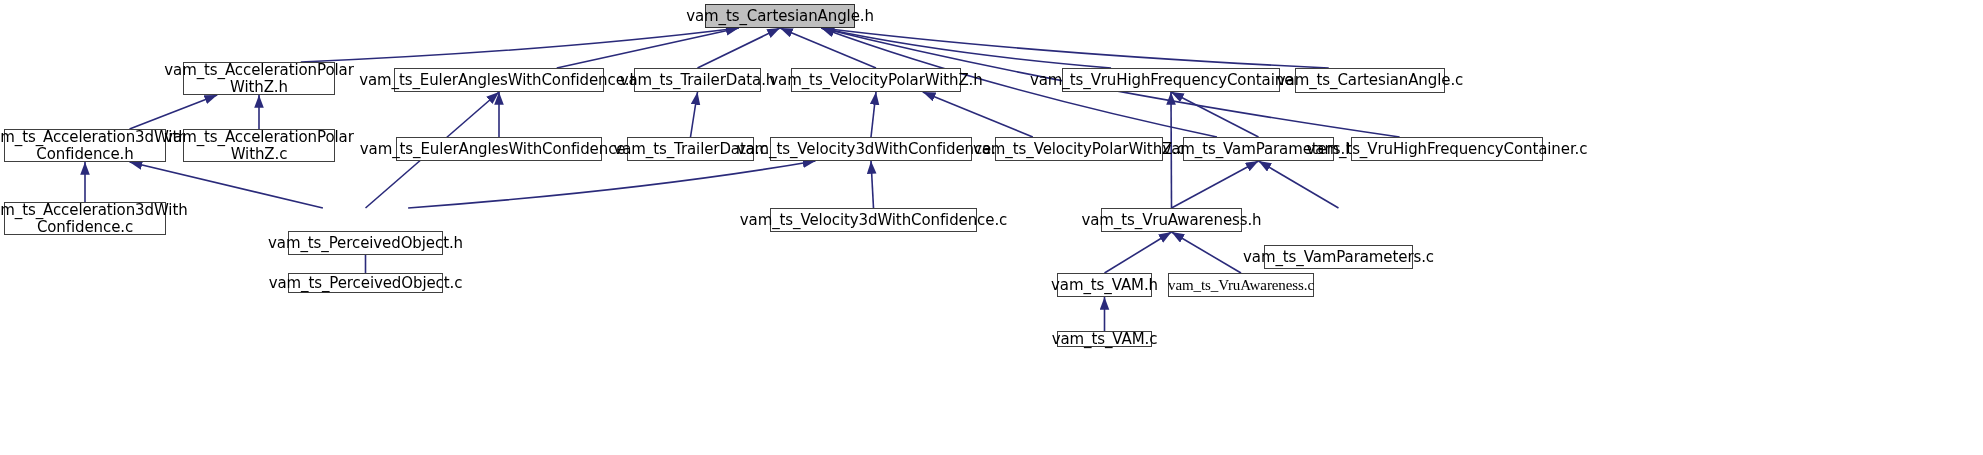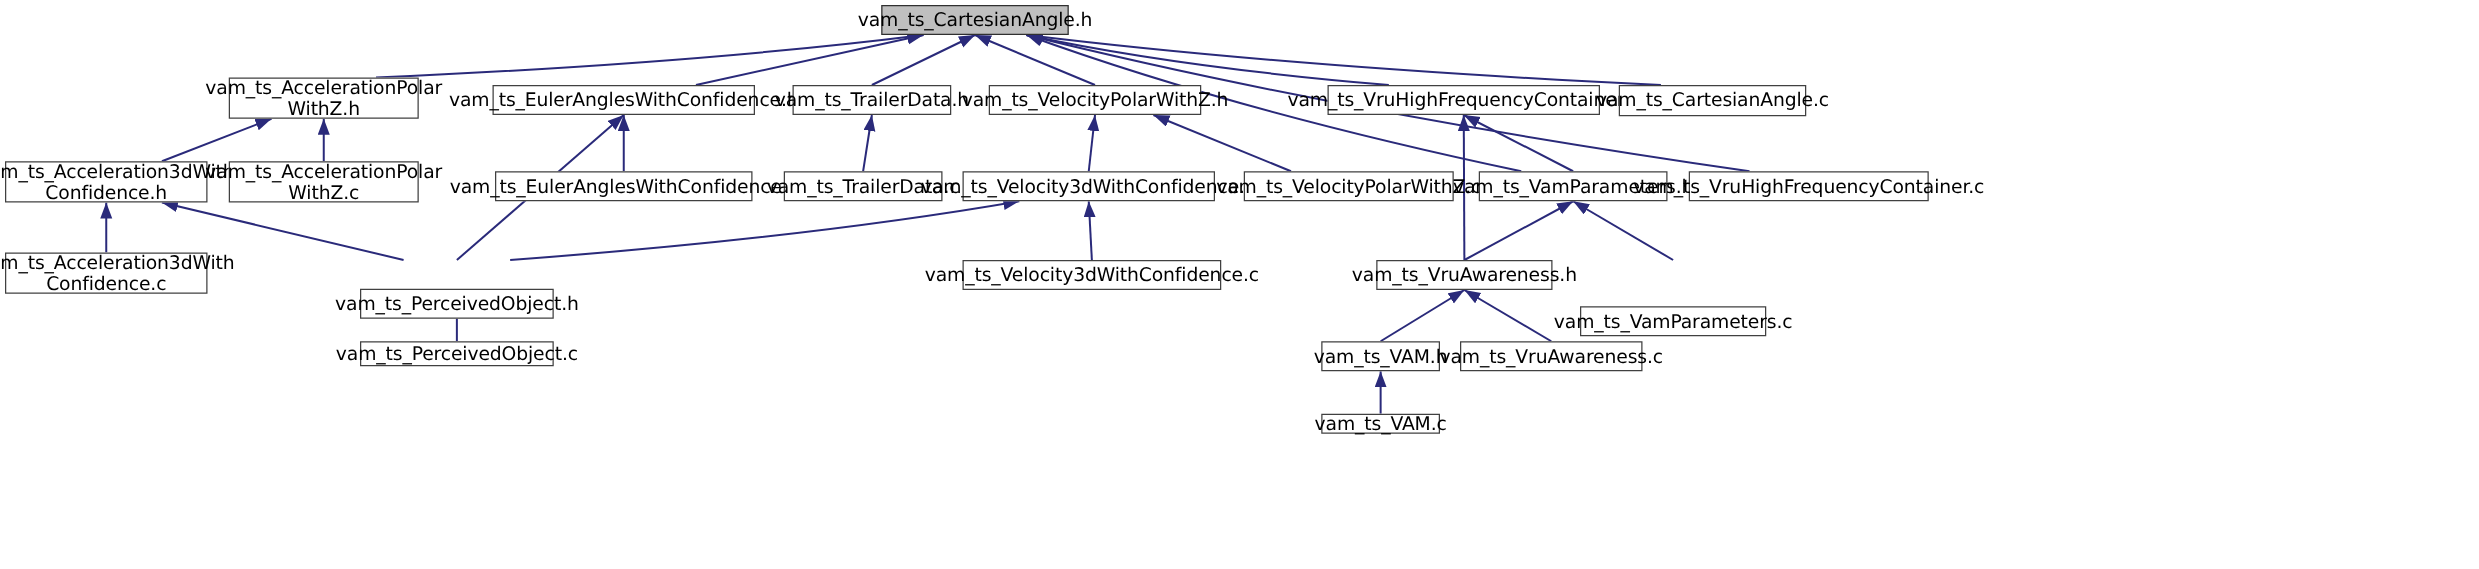--- a/index.html
+++ b/index.html
@@ -105,16 +105,16 @@
       <div class="node" style="left: 1183px; top: 137px; width: 151px; height: 24px;">vam_ts_VamParameters.h</div>
       <div class="node" style="left: 1351px; top: 137px; width: 192px; height: 24px;">vam_ts_VruHighFrequencyContainer.c</div>
       <div class="node" style="left: 4px; top: 202px; width: 162px; height: 33px;">vam_ts_Acceleration3dWith
 Confidence.c</div>
       <div class="node" style="left: 288px; top: 215px; width: 155px; height: 24px; margin-top: 16px;">vam_ts_PerceivedObject.h</div>
       <div class="node" style="left: 770px; top: 208px; width: 207px; height: 24px; text-align: right;">vam_ts_Velocity3dWithConfidence.c</div>
       <div class="node" style="left: 1101px; top: 208px; width: 141px; height: 24px;">vam_ts_VruAwareness.h</div>
       <div class="node" style="left: 1264px; top: 208px; width: 149px; height: 24px; margin-top: 37px;">vam_ts_VamParameters.c</div>
       <div class="node" style="left: 288px; top: 273px; width: 155px; height: 20px;">vam_ts_PerceivedObject.c</div>
       <div class="node" style="left: 1057px; top: 273px; width: 95px; height: 24px;">vam_ts_VAM.h</div>
-      <div class="node" style="left: 1168px; top: 273px; width: 146px; height: 24px;">vam_ts_VruAwareness.c</div>
+      <div class="node" style="left: 1168px; top: 273px; width: 146px; height: 24px; font-family: Liberation Serif, serif;">vam_ts_VruAwareness.c</div>
       <div class="node" style="left: 1057px; top: 331px; width: 95px; height: 16px;">vam_ts_VAM.c</div>
     </div>
 </div>
 
 </body></html>

